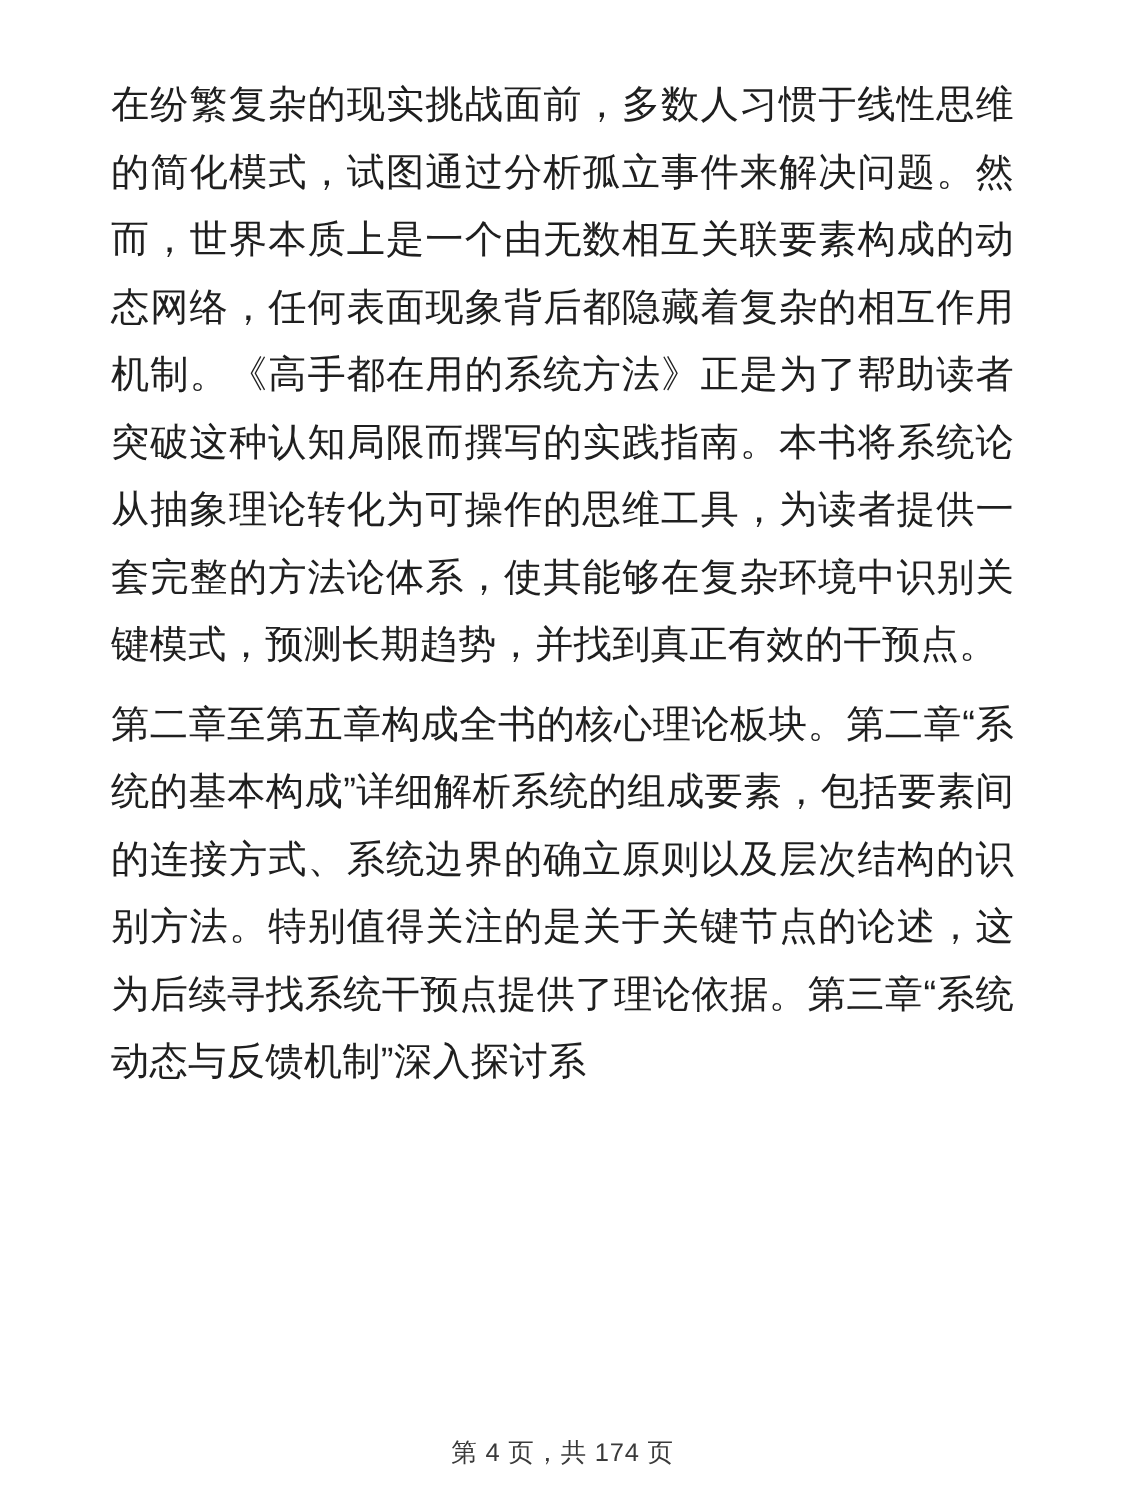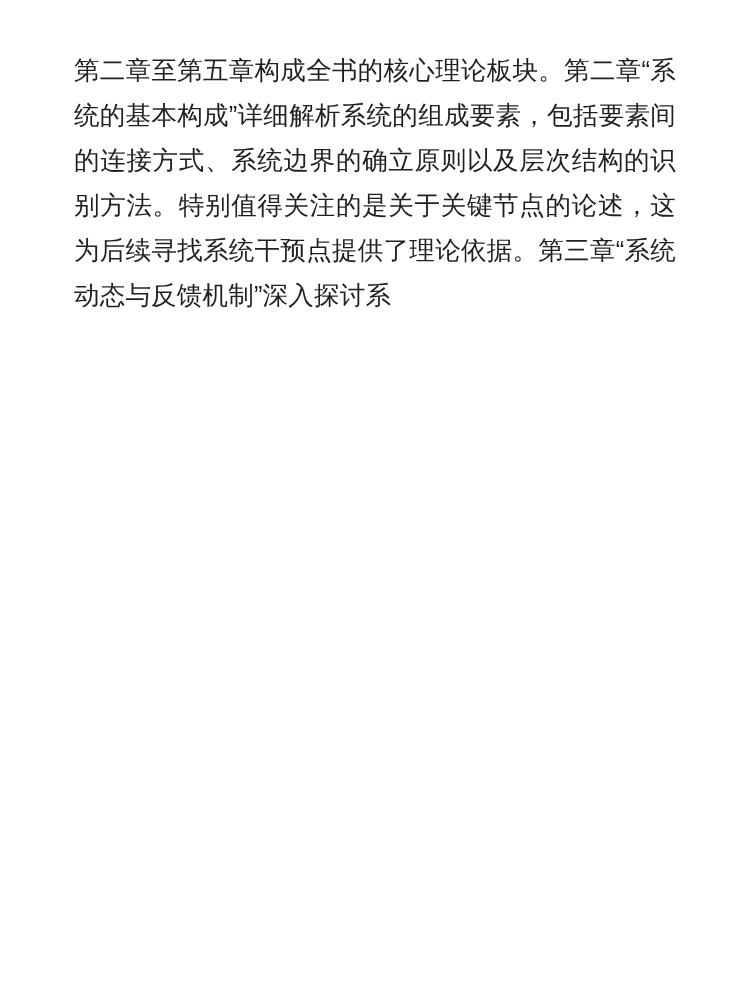--- a/index.html
+++ b/index.html
@@ -49,17 +49,19 @@
     letter-spacing: 0.5px;
     font-family: "Liberation Sans", sans-serif;
   }
 </style>
 </head>
 <body>
 
 <div class="page">
 
   <div class="body-text">
+    <p class="para">在纷繁复杂的现实挑战面前，多数人习惯于线性思维的简化模式，试图通过分析孤立事件来解决问题。然而，世界本质上是一个由无数相互关联要素构成的动态网络，任何表面现象背后都隐藏着复杂的相互作用机制。《高手都在用的系统方法》正是为了帮助读者突破这种认知局限而撰写的实践指南。本书将系统论从抽象理论转化为可操作的思维工具，为读者提供一套完整的方法论体系，使其能够在复杂环境中识别关键模式，预测长期趋势，并找到真正有效的干预点。</p>
     <p class="para">第二章至第五章构成全书的核心理论板块。第二章“系统的基本构成”详细解析系统的组成要素，包括要素间的连接方式、系统边界的确立原则以及层次结构的识别方法。特别值得关注的是关于关键节点的论述，这为后续寻找系统干预点提供了理论依据。第三章“系统动态与反馈机制”深入探讨系</p>
   </div>
 
+  <div class="footer">第 4 页，共 174 页</div>
 
 </div>
 
 </body></html>

